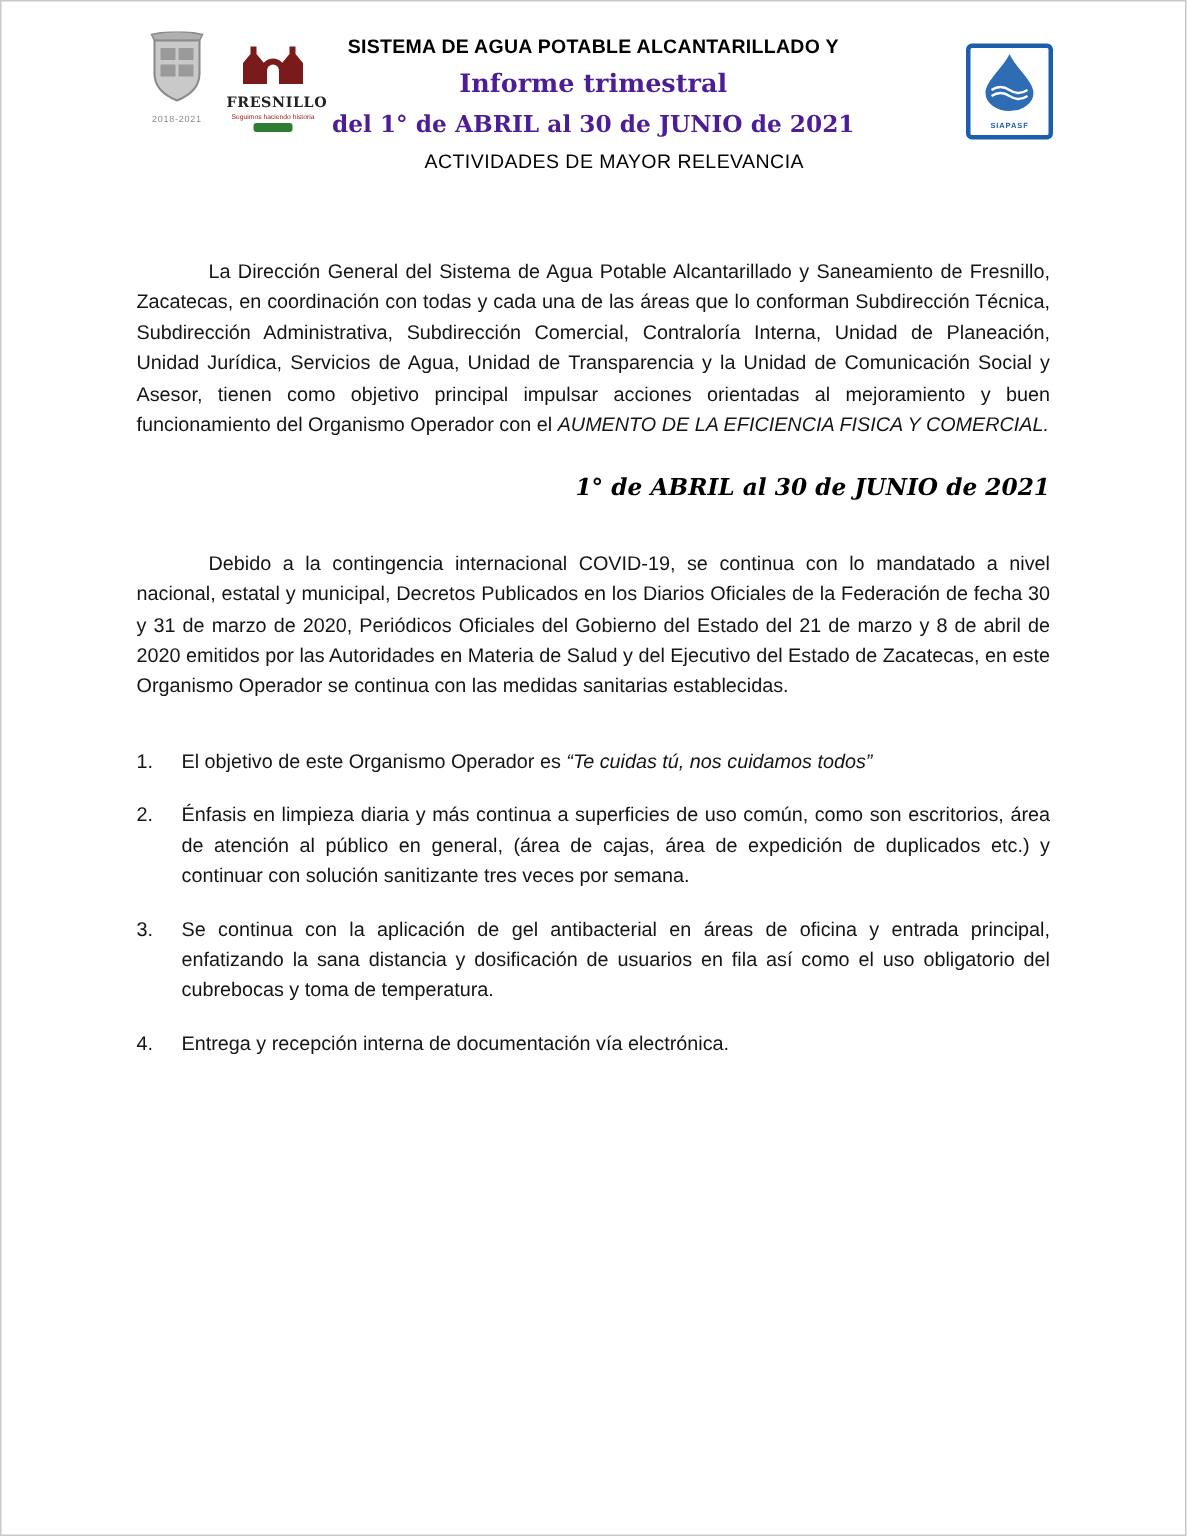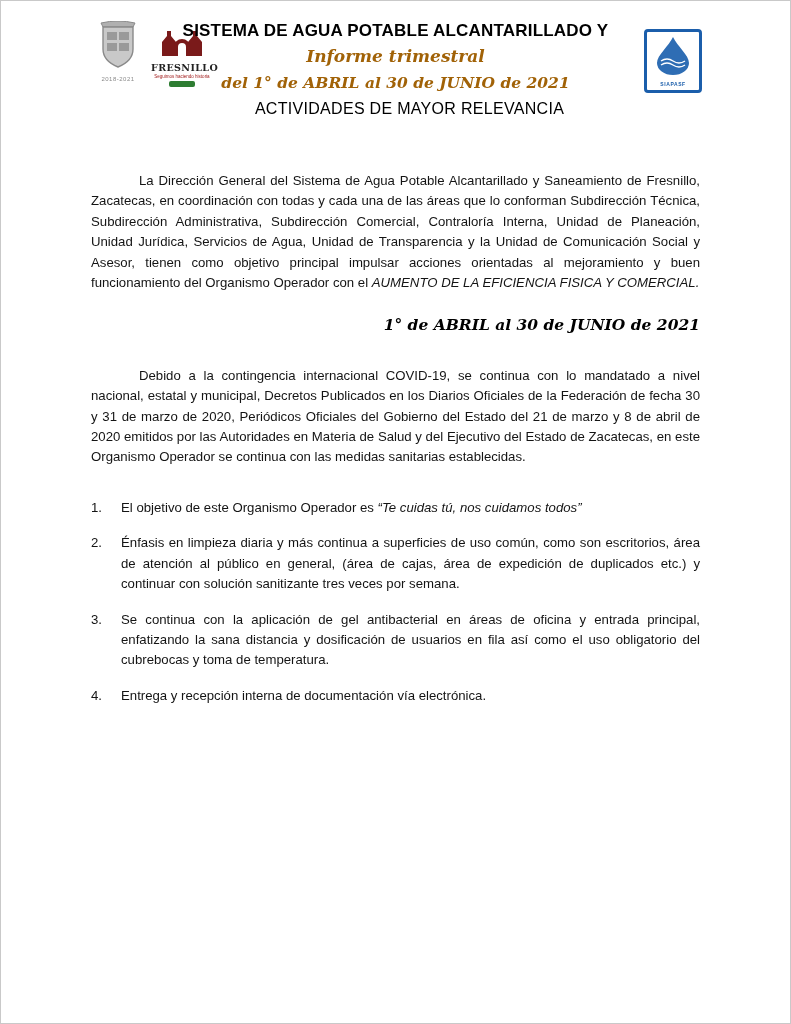--- a/index.html
+++ b/index.html
@@ -27,25 +27,25 @@
   .fresnillo-logo { position: absolute; left: 150px; top: 26px; width: 62px; text-align: center; }
   .fresnillo-word {
     font-family: "DejaVu Serif", serif;
     font-size: 9.5px; font-weight: bold; color: #222;
     letter-spacing: 0.4px; margin-top: 1px;
   }
   .fresnillo-tag { font-size: 4.5px; color: #a32020; margin-top: 1px; }
   .fresnillo-chip { width: 26px; height: 6px; background: #2e7d32; border-radius: 2px; margin: 2px auto 0; }
 
   .title-block { position: absolute; left: 0; right: 0; top: 22px; text-align: center; }
-  .org-title { font-size: 17px; font-weight: bold; line-height: 16px; letter-spacing: 0.2px; color: #000; }
-  .script-line { font-family: "DejaVu Serif", serif; font-style: italic; font-weight: bold; color: #a16207; }
+  .org-title { font-size: 13px; font-weight: bold; line-height: 16px; letter-spacing: 0.2px; color: #000; }
+  .script-line { font-family: "DejaVu Serif", serif; font-weight: bold; color: #4c1d95; }
   .report-type { font-size: 17px; margin-top: 7px; }
   .report-period { font-size: 15.5px; margin-top: 7px; }
-  .activities { font-size: 16px; margin-top: 8px; letter-spacing: 0.3px; color: #000; margin-left: 28px; }
+  .activities { font-size: 13px; margin-top: 8px; letter-spacing: 0.3px; color: #000; margin-left: 28px; }
 
   .siapasf { position: absolute; right: 88px; top: 28px; }
   .siapasf-box {
     width: 58px; height: 64px;
     border: 3px solid #1b5eab; border-radius: 4px;
     background: #fff;
     display: flex; flex-direction: column; align-items: center; justify-content: center;
   }
   .siapasf-caption { font-size: 5px; color: #1b5eab; font-weight: bold; letter-spacing: 0.6px; margin-top: 1px; }
 

